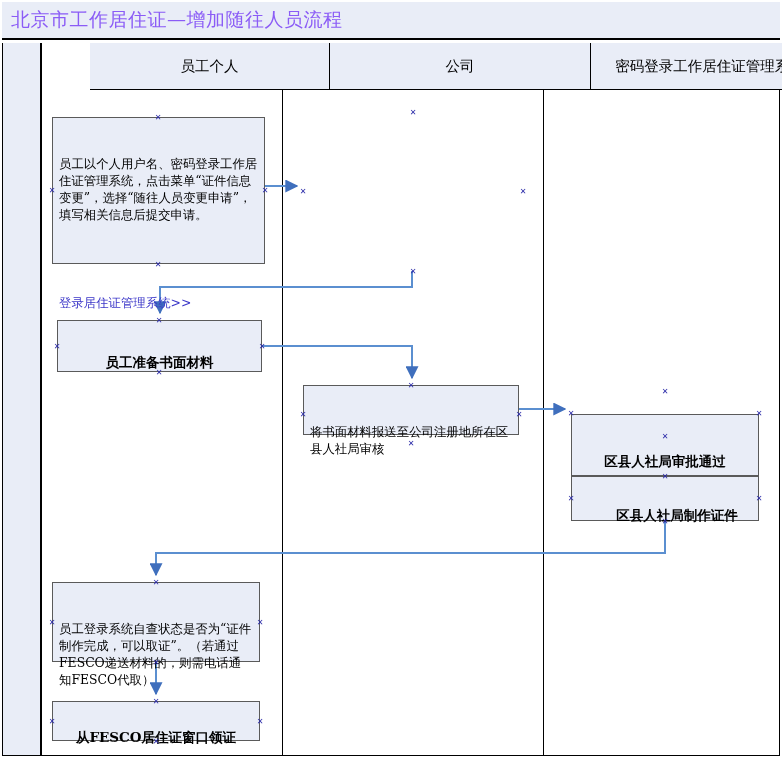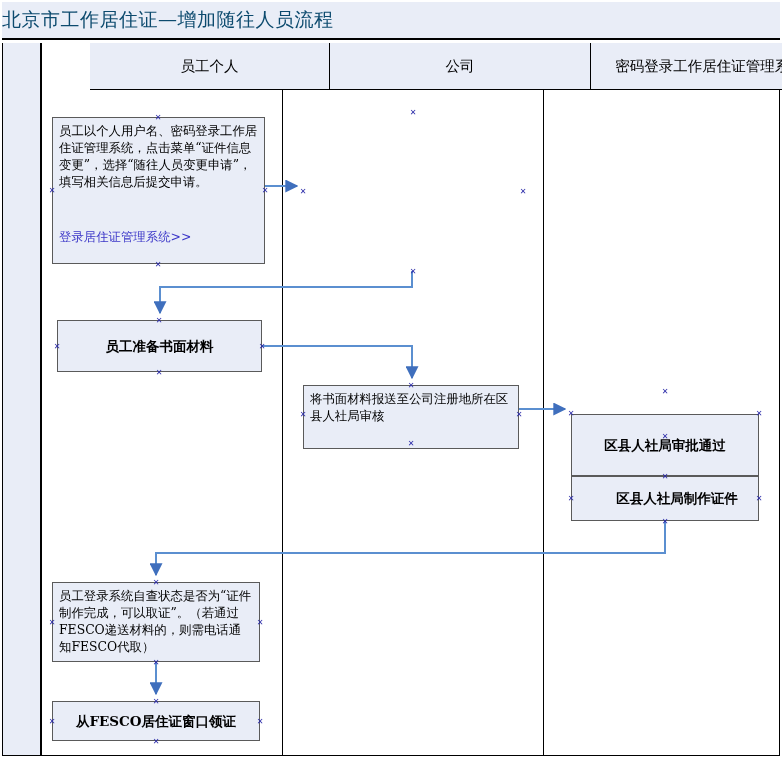--- a/index.html
+++ b/index.html
@@ -22,21 +22,22 @@
     left: 2px; top: 2px;
     width: 778px; height: 38px;
     background: #e9edf7;
     border-bottom: 2px solid #000000;
     box-sizing: border-box;
     display: flex;
     align-items: center;
   }
   #title-text {
     font-size: 19px;
-    color: #0c4a6e;
+    color: #8b5cf6;
+    padding-left: 9px;
     letter-spacing: 0.5px;
     font-family: "DejaVu Serif", "Liberation Serif", serif;
     white-space: nowrap;
   }
 
   
   .lane-strip {
     position: absolute;
     left: 2px; top: 43px;
     width: 40px; height: 713px;
@@ -89,20 +90,21 @@
     border: 1.2px solid #5a5a5a;
     box-sizing: border-box;
     color: #000000;
     font-family: "DejaVu Serif", "Liberation Serif", serif;
   }
   .node .body {
     padding: 5px 6px 4px 6px;
     font-size: 12.4px;
     line-height: 1.36;
     white-space: pre-wrap;
+    margin-top: 33px;
   }
   .node.centered {
     display: flex;
     align-items: center;
     justify-content: center;
     font-weight: bold;
   }
   .node.centered .body {
     padding: 0;
     text-align: center;
@@ -113,21 +115,21 @@
     font-size: 12.4px;
     line-height: 1.38;
     white-space: pre-wrap;
     cursor: pointer;
   }
 
   
   #node-employee-login   { left: 52px;  top: 117px; width: 213px; height: 147px; }
   #node-company-review   { left: 303px; top: 112px; width: 220px; height: 159px; }
   #node-prepare-docs     { left: 57px;  top: 320px; width: 205px; height: 52px;  }
-  #node-submit-docs      { left: 303px; top: 385px; width: 216px; height: 64px;  }
+  #node-submit-docs      { left: 303px; top: 385px; width: 216px; height: 50px;  }
   #node-bureau-approve   { left: 571px; top: 414px; width: 188px; height: 62px;  }
   #node-bureau-make-cert { left: 571px; top: 476px; width: 188px; height: 45px; padding-left: 24px;  }
   #node-self-check       { left: 52px;  top: 582px; width: 208px; height: 80px;  }
   #node-collect-cert     { left: 52px;  top: 701px; width: 208px; height: 40px;  }
 
   
   #connectors {
     position: absolute;
     left: 0; top: 0;
     width: 782px; height: 775px;

